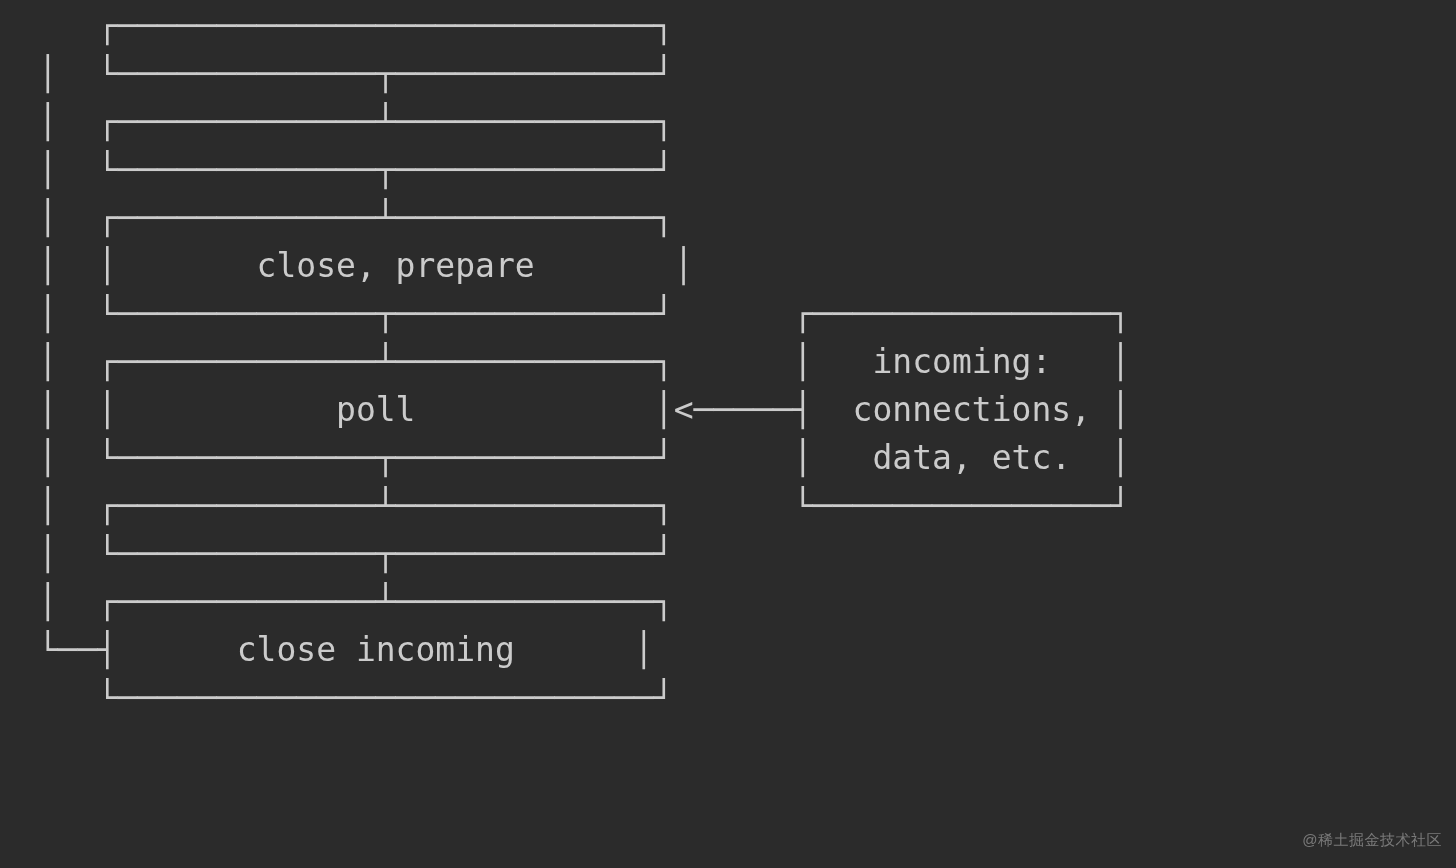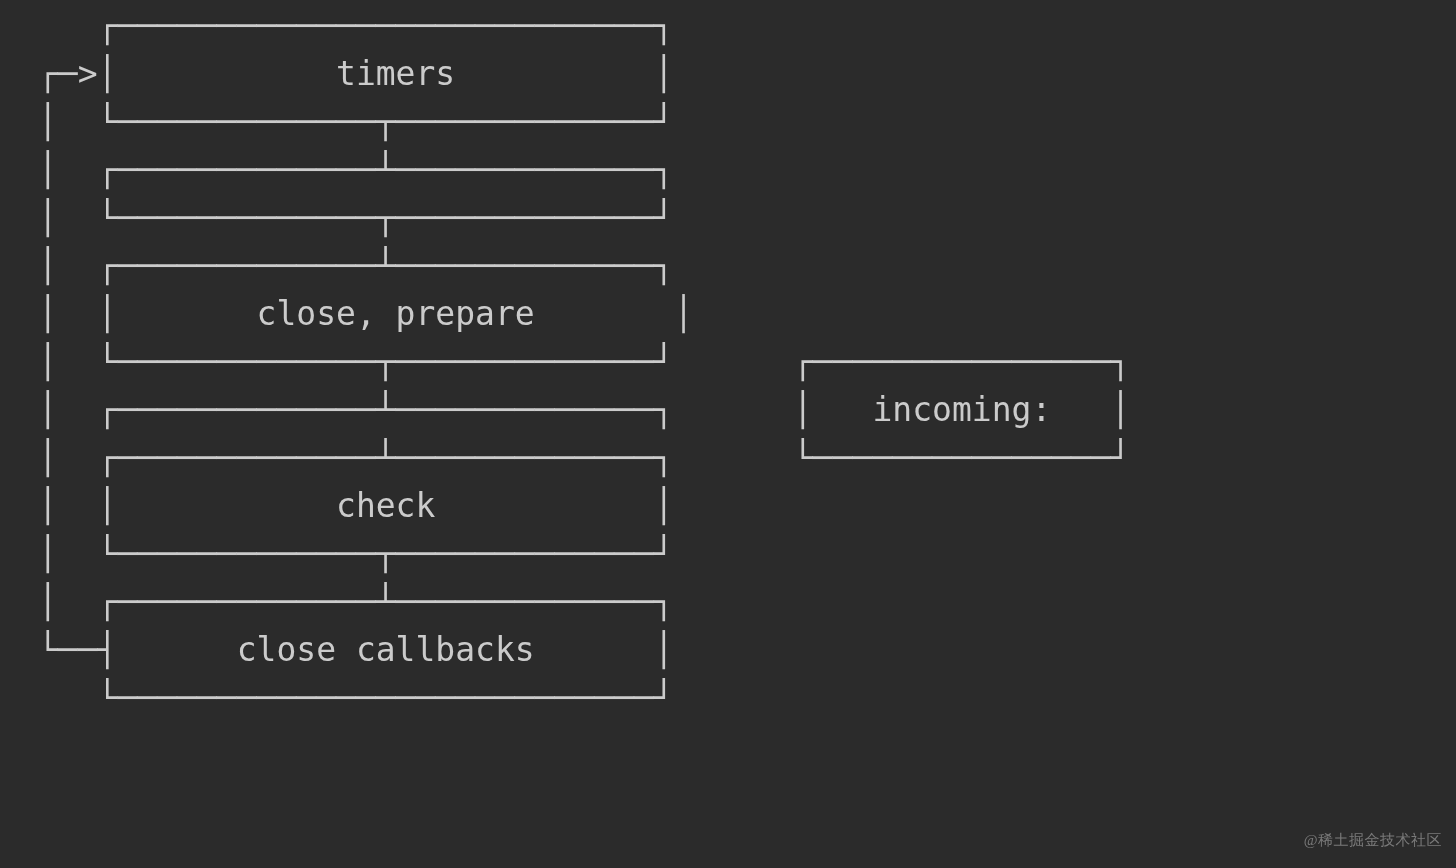--- a/index.html
+++ b/index.html
@@ -28,44 +28,44 @@
   }
   .ascii-line {
     white-space: pre;
     height: 48px;
   }
   .watermark {
     position: absolute;
     right: 14px;
     bottom: 18px;
     color: #828282;
-    font-family: Liberation Serif, serif;
+    font-family: Liberation Sans, sans-serif;
     font-size: 15px;
     letter-spacing: 0.5px;
     opacity: 0.9;
   }
 </style>
 </head>
 <body>
 
 <div class="canvas">
 
   <div class="ascii-diagram">
     <div class="ascii-line">   ┌───────────────────────────┐</div>
-    <div class="ascii-line">┌─&gt;│           timers          │</div>
     <div class="ascii-line">│  └─────────────┬─────────────┘</div>
     <div class="ascii-line">│  ┌─────────────┴─────────────┐</div>
     <div class="ascii-line">│  └─────────────┬─────────────┘</div>
     <div class="ascii-line">│  ┌─────────────┴─────────────┐</div>
     <div class="ascii-line">│  │       close, prepare       │</div>
     <div class="ascii-line">│  └─────────────┬─────────────┘      ┌───────────────┐</div>
     <div class="ascii-line">│  ┌─────────────┴─────────────┐      │   incoming:   │</div>
+    <div class="ascii-line">│  │           poll            │&lt;─────┤  connections, │</div>
+    <div class="ascii-line">│  └─────────────┬─────────────┘      │   data, etc.  │</div>
     <div class="ascii-line">│  ┌─────────────┴─────────────┐      └───────────────┘</div>
-    <div class="ascii-line">│  │           check           │</div>
     <div class="ascii-line">│  └─────────────┬─────────────┘</div>
     <div class="ascii-line">│  ┌─────────────┴─────────────┐</div>
-    <div class="ascii-line">└──┤      close callbacks      │</div>
+    <div class="ascii-line">└──┤      close incoming      │</div>
     <div class="ascii-line">   └───────────────────────────┘</div>
   </div>
 
   <div class="watermark">@稀土掘金技术社区</div>
 
 </div>
 
 </body></html>

